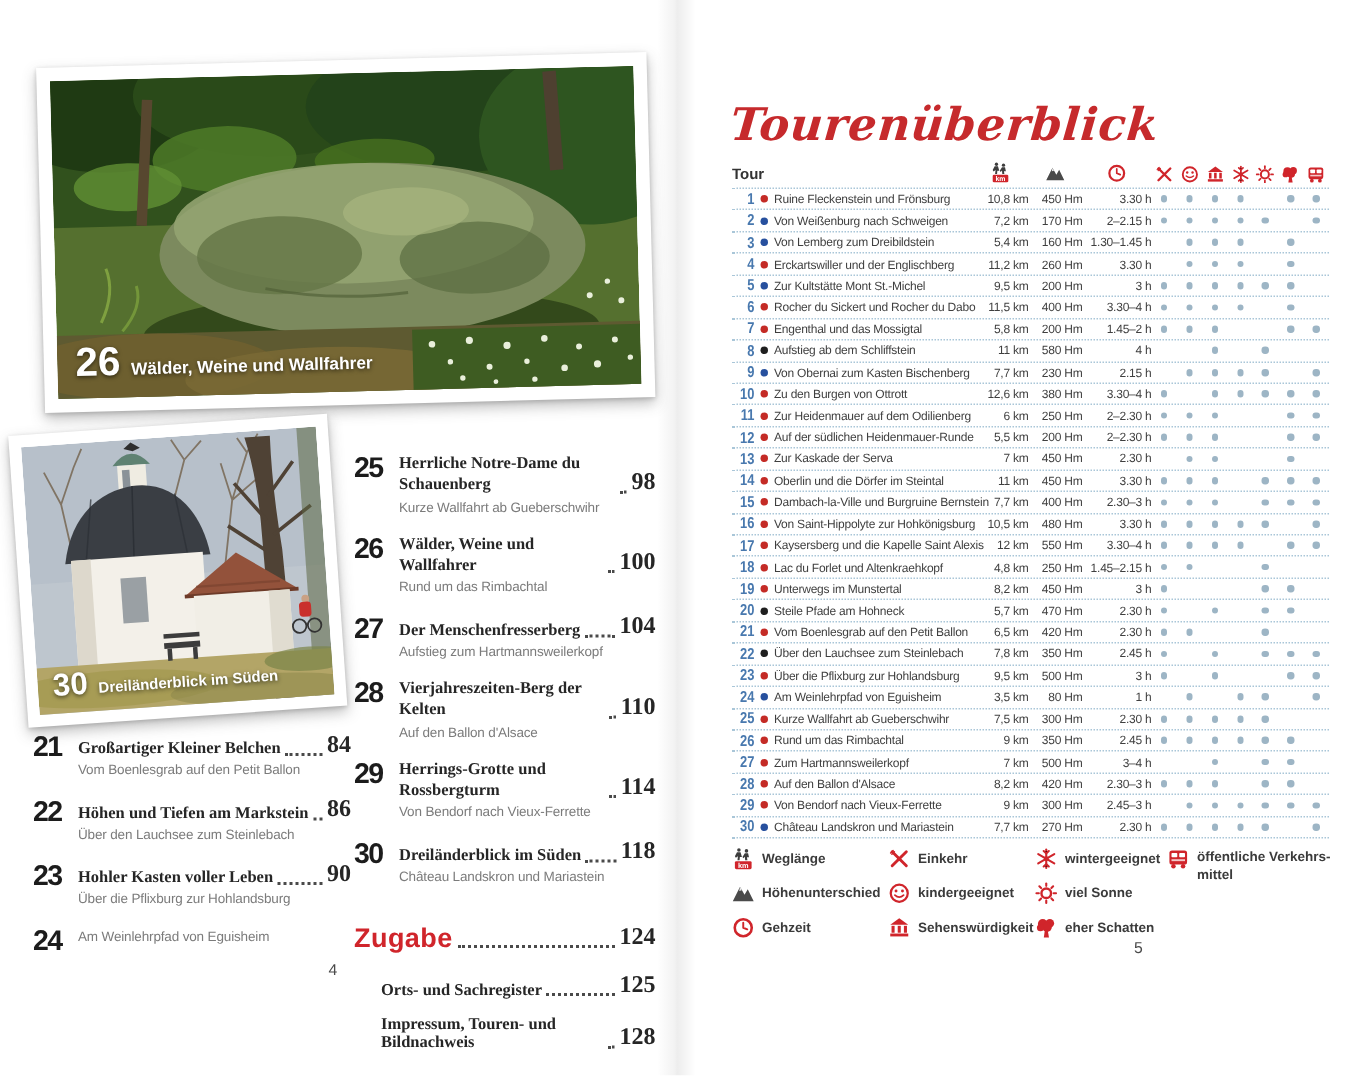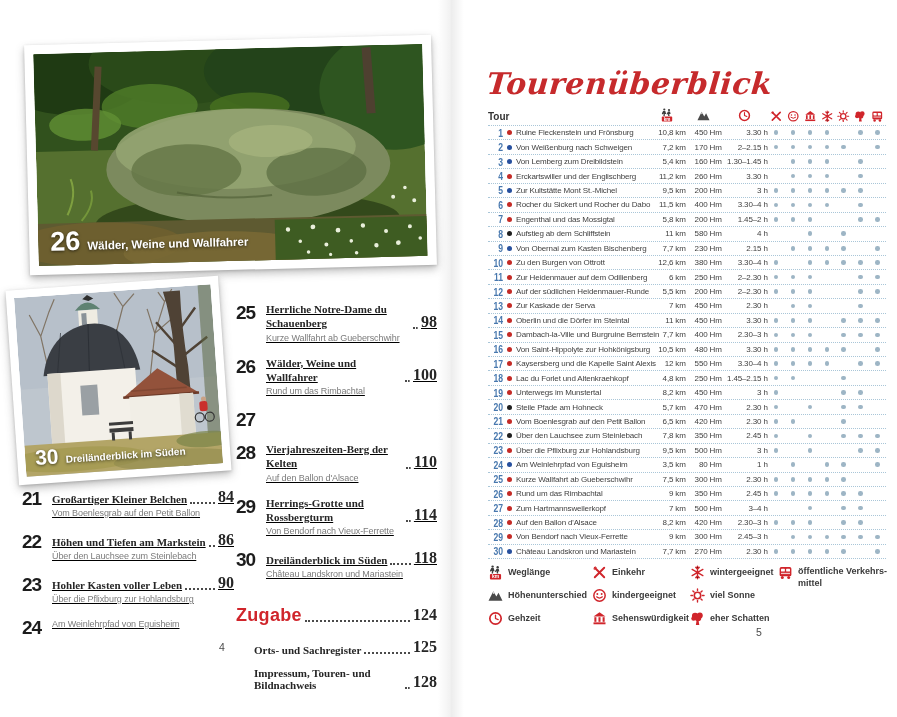--- a/index.html
+++ b/index.html
@@ -25,21 +25,21 @@
   #photo-small .ph-cap{left:10px;bottom:8px;}
   #photo-small .n{font-size:21px;}
   #photo-small .t{font-size:10px;}
   
   .toc-col{position:absolute;}
   #toc-col1{left:22px;top:488px;width:212px;}
   #toc-col2{left:236px;top:302px;width:201px;}
   .toc-entry{display:flex;margin-bottom:13px;}
   .toc-num{width:30px;flex:0 0 30px;font-size:19px;font-weight:bold;color:#1c1c1c;
            letter-spacing:-1px;line-height:1;padding-top:1px;}
-  .toc-body{flex:1;min-width:0;text-decoration:underline;}
+  .toc-body{flex:1;min-width:0;}
   .toc-line{display:flex;align-items:flex-end;}
   .toc-title{font-family:"Liberation Serif",serif;font-weight:bold;font-size:11px;
              color:#262626;line-height:1.3;}
   .toc-leader{flex:1;min-width:5px;border-bottom:2px dotted #4a4a4a;margin:0 3px 2px 3px;}
   .toc-page{font-family:"Liberation Serif",serif;font-weight:bold;font-size:16px;color:#262626;}
   .toc-sub{font-size:9px;color:#7b7b7b;margin-top:2px;letter-spacing:-0.1px;}
   #toc-extras{margin-top:27px;}
   .zug-line{display:flex;align-items:flex-end;margin-bottom:14px;}
   .zug-title{color:#d0252b;font-size:18px;font-weight:bold;letter-spacing:.3px;line-height:1;}
   .extra-line{display:flex;align-items:flex-end;margin-bottom:11px;}
@@ -248,20 +248,28 @@
     <div class="toc-line">
       <span class="toc-title">Wälder, Weine und Wallfahrer</span>
       <span class="toc-leader"></span>
       <span class="toc-page">100</span>
     </div>
     <div class="toc-sub">Rund um das Rimbachtal</div>
   </div>
  </div>
  <div class="toc-entry">
   <div class="toc-num">27</div>
+  <div class="toc-body">
+    <div class="toc-line">
+      <span class="toc-title">Der Menschenfresserberg</span>
+      <span class="toc-leader"></span>
+      <span class="toc-page">104</span>
+    </div>
+    <div class="toc-sub">Aufstieg zum Hartmannsweilerkopf</div>
+  </div>
  </div>
  <div class="toc-entry">
   <div class="toc-num">28</div>
   <div class="toc-body">
     <div class="toc-line">
       <span class="toc-title">Vierjahreszeiten-Berg der Kelten</span>
       <span class="toc-leader"></span>
       <span class="toc-page">110</span>
     </div>
     <div class="toc-sub">Auf den Ballon d'Alsace</div>

